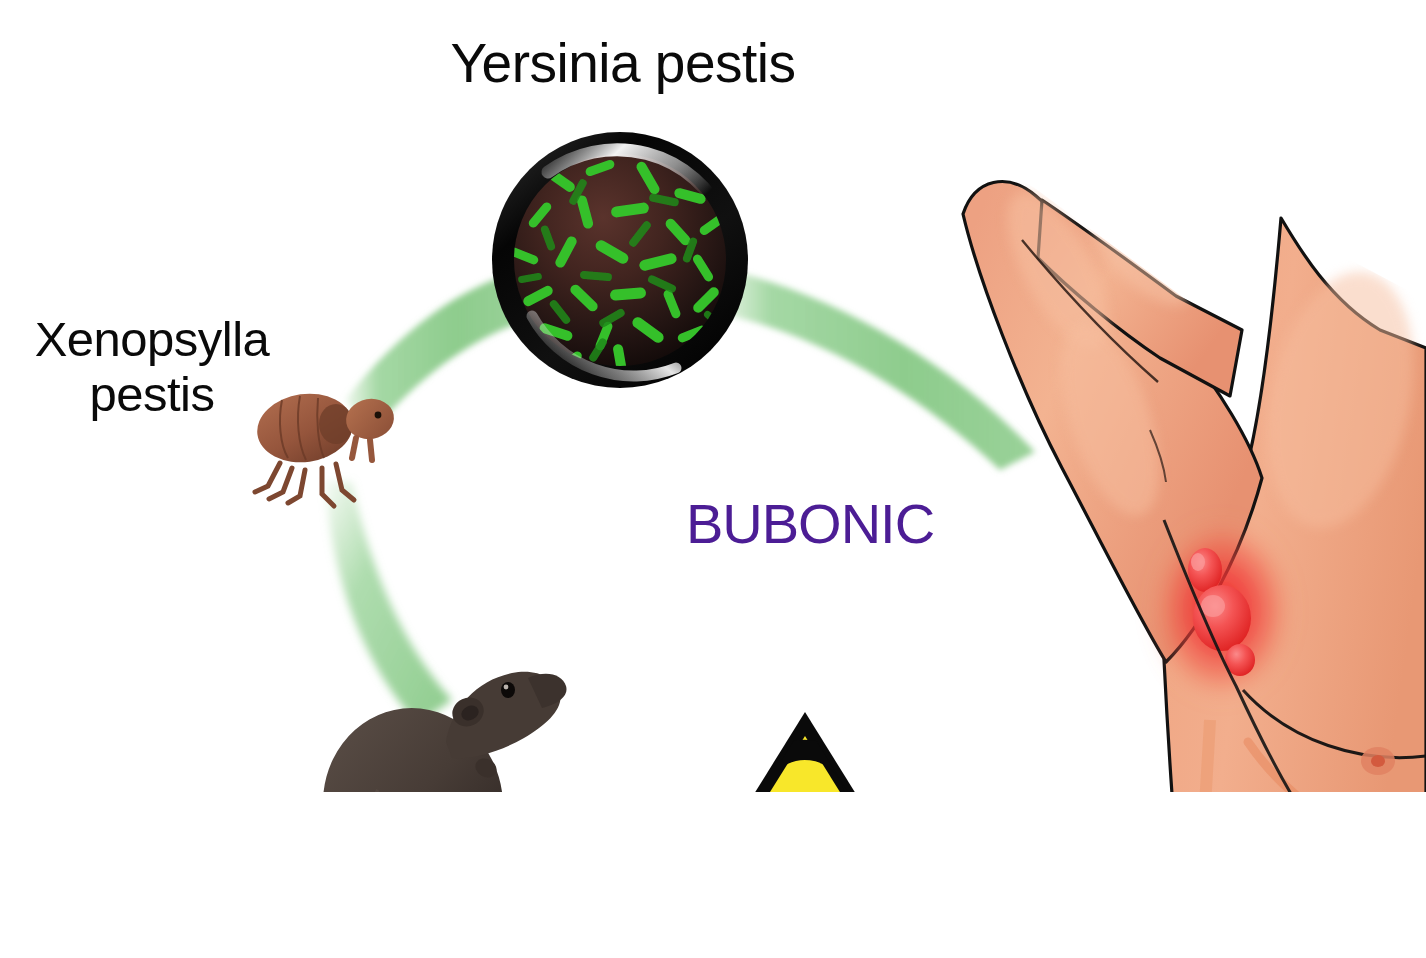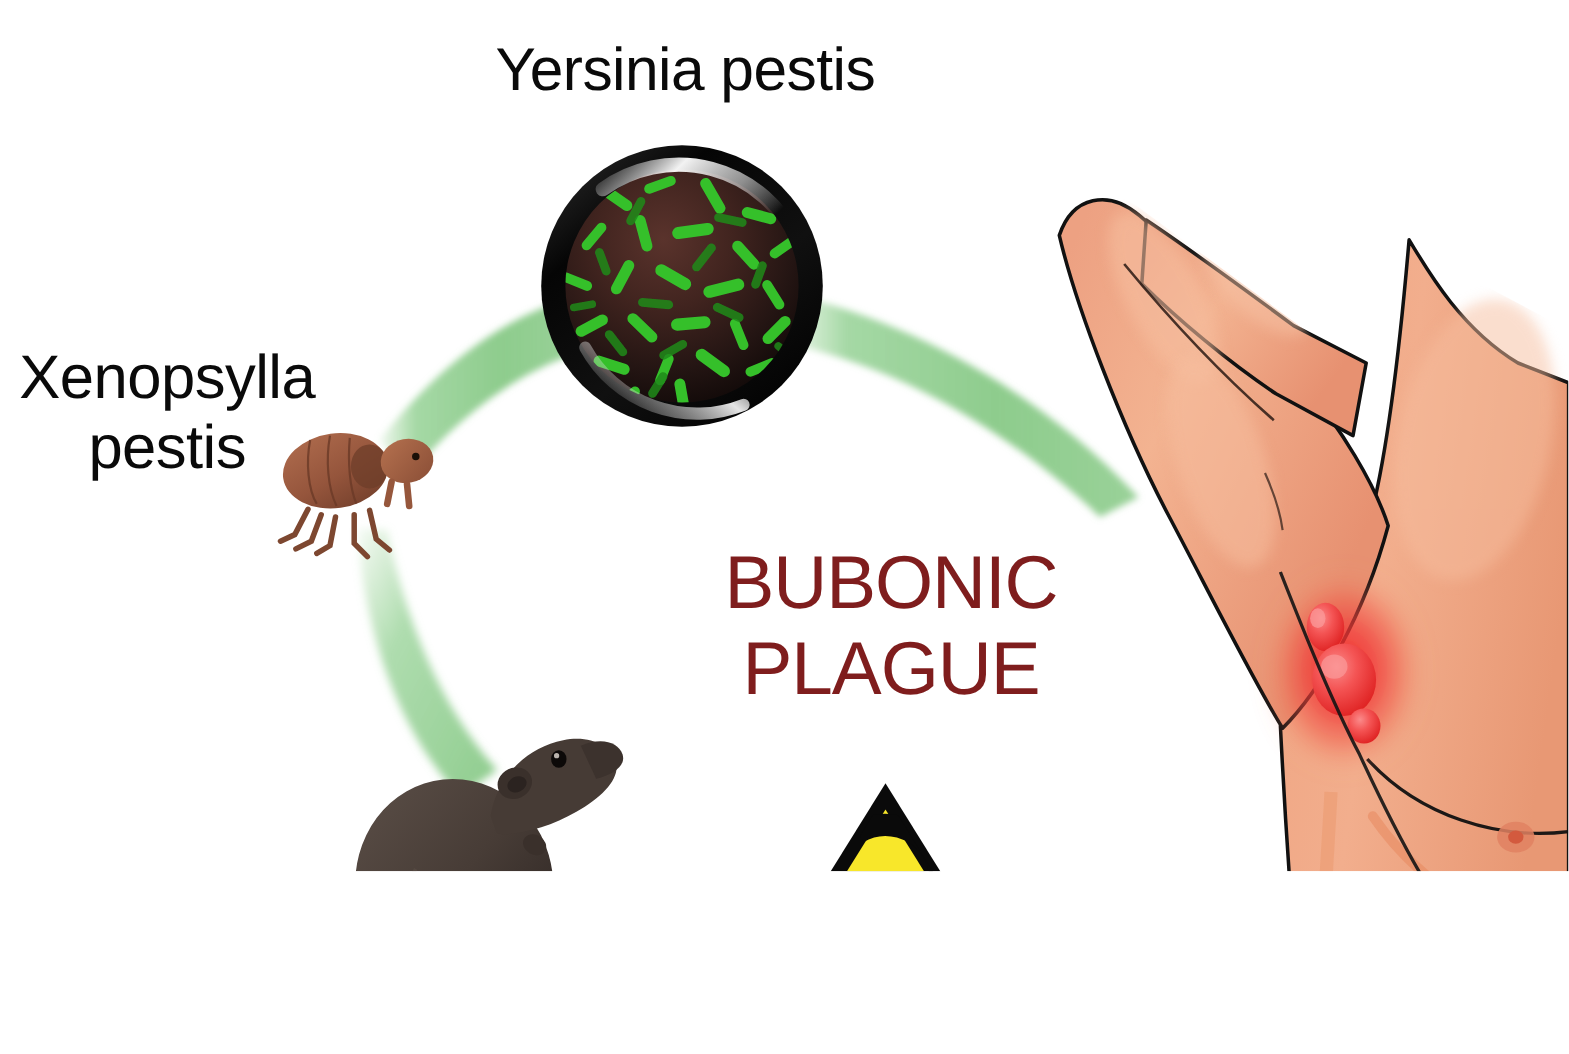--- a/index.html
+++ b/index.html
@@ -40,31 +40,31 @@
     top: 34px;
     width: 1246px;
     text-align: center;
     font-size: 55px;
   }
   #label-xenopsylla {
     left: 6px;
     top: 312px;
     width: 292px;
     text-align: center;
-    font-size: 56px;
+    font-size: 49px;
     line-height: 1.12;
   }
   #title-block {
     position: absolute;
     left: 540px;
     top: 492px;
     width: 540px;
     text-align: center;
-    color: #7f1d1d;
-    font-size: 68px;
+    color: #4c1d95;
+    font-size: 56px;
     line-height: 1.14;
     letter-spacing: -1px;
   }
 </style>
 </head>
 <body>
 
 <div id="canvas">
 
   <svg class="layer" viewBox="0 0 1426 958">
@@ -449,15 +449,15 @@
 
       <path d="M 790 872 L 760 886 L 768 906 Z" fill="#0a0a0a"></path>
       <path d="M 820 872 L 850 886 L 842 906 Z" fill="#0a0a0a"></path>
     </g>
   </svg>
 
   <div class="label" id="label-yersinia">Yersinia pestis</div>
 
   <div class="label" id="label-xenopsylla"><span>Xenopsylla</span><br><span>pestis</span></div>
 
-  <div id="title-block"><span>BUBONIC</span><br><span>PLAGUE</span></div>
+  <div id="title-block"><span>BUBONIC</span><br></div>
 
 </div>
 
 </body></html>

